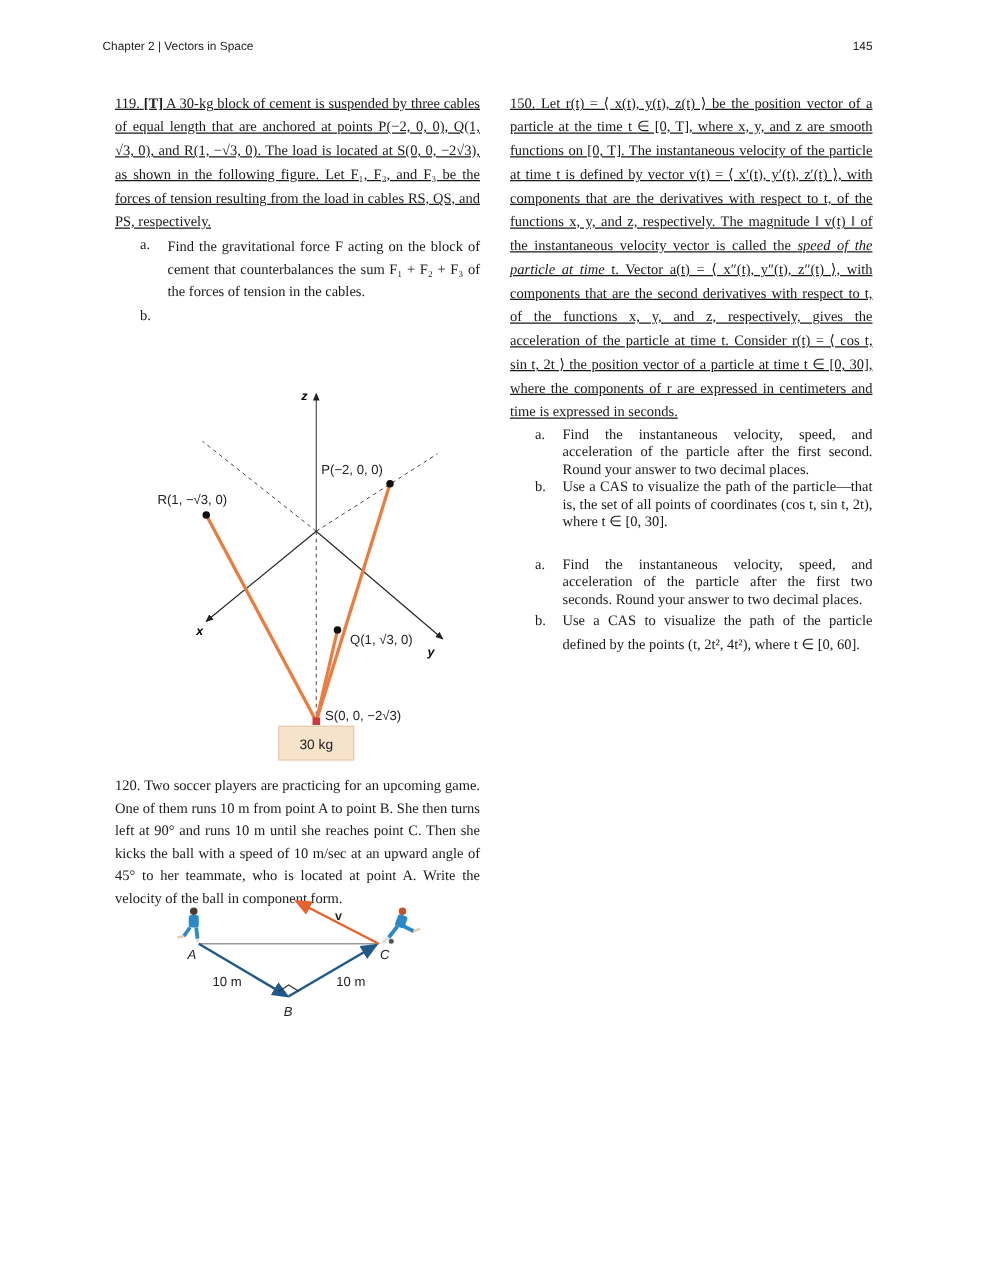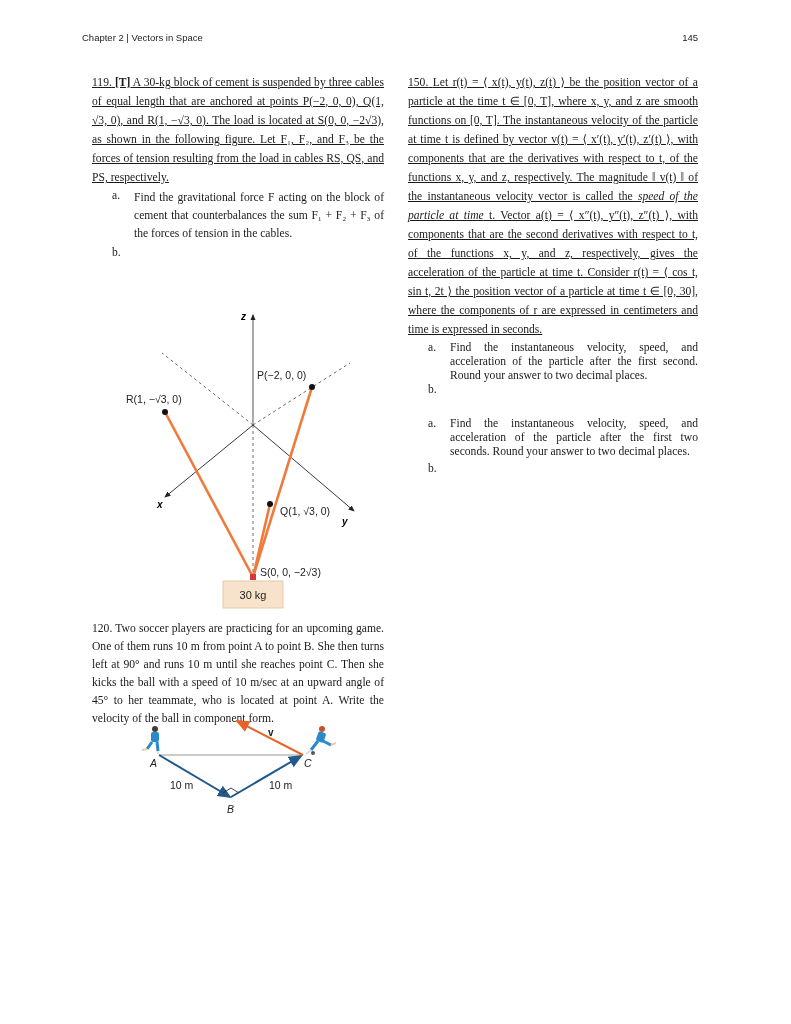--- a/index.html
+++ b/index.html
@@ -141,25 +141,27 @@
     <p class="lead">
       <span>150.</span>
       <span>Let r(t) = ⟨ x(t), y(t), z(t) ⟩ be the position vector of a particle at the time t ∈ [0, T], where x, y, and z are smooth functions on [0, T]. The instantaneous velocity of the particle at time t is defined by vector v(t) = ⟨ x′(t), y′(t), z′(t) ⟩, with components that are the derivatives with respect to t, of the functions x, y, and z, respectively. The magnitude ‖ v(t) ‖ of the instantaneous velocity vector is called the </span><i>speed of the particle at time</i><span> t. Vector a(t) = ⟨ x″(t), y″(t), z″(t) ⟩, with components that are the second derivatives with respect to t, of the functions x, y, and z, respectively, gives the acceleration of the particle at time t. Consider r(t) = ⟨ cos t, sin t, 2t ⟩ the position vector of a particle at time t ∈ [0, 30], where the components of r are expressed in centimeters and time is expressed in seconds.</span>
     </p>
     <div class="sub tight" style="margin-top:2px">
       <span class="lbl">a.</span>
       <span class="txt">Find the instantaneous velocity, speed, and acceleration of the particle after the first second. Round your answer to two decimal places.</span>
     </div>
     <div class="sub tight">
       <span class="lbl">b.</span>
+      <span class="txt">Use a CAS to visualize the path of the particle—that is, the set of all points of coordinates (cos t, sin t, 2t), where t ∈ [0, 30].</span>
     </div>
   </div>
 
   <div class="prob" style="margin-top:20px">
     <div class="sub tight" style="margin-top:2px">
       <span class="lbl">a.</span>
       <span class="txt">Find the instantaneous velocity, speed, and acceleration of the particle after the first two seconds. Round your answer to two decimal places.</span>
     </div>
     <div class="sub">
       <span class="lbl">b.</span>
+      <span class="txt">Use a CAS to visualize the path of the particle defined by the points (t, 2t², 4t²), where t ∈ [0, 60].</span>
     </div>
   </div>
 </div>
 
 </body></html>

